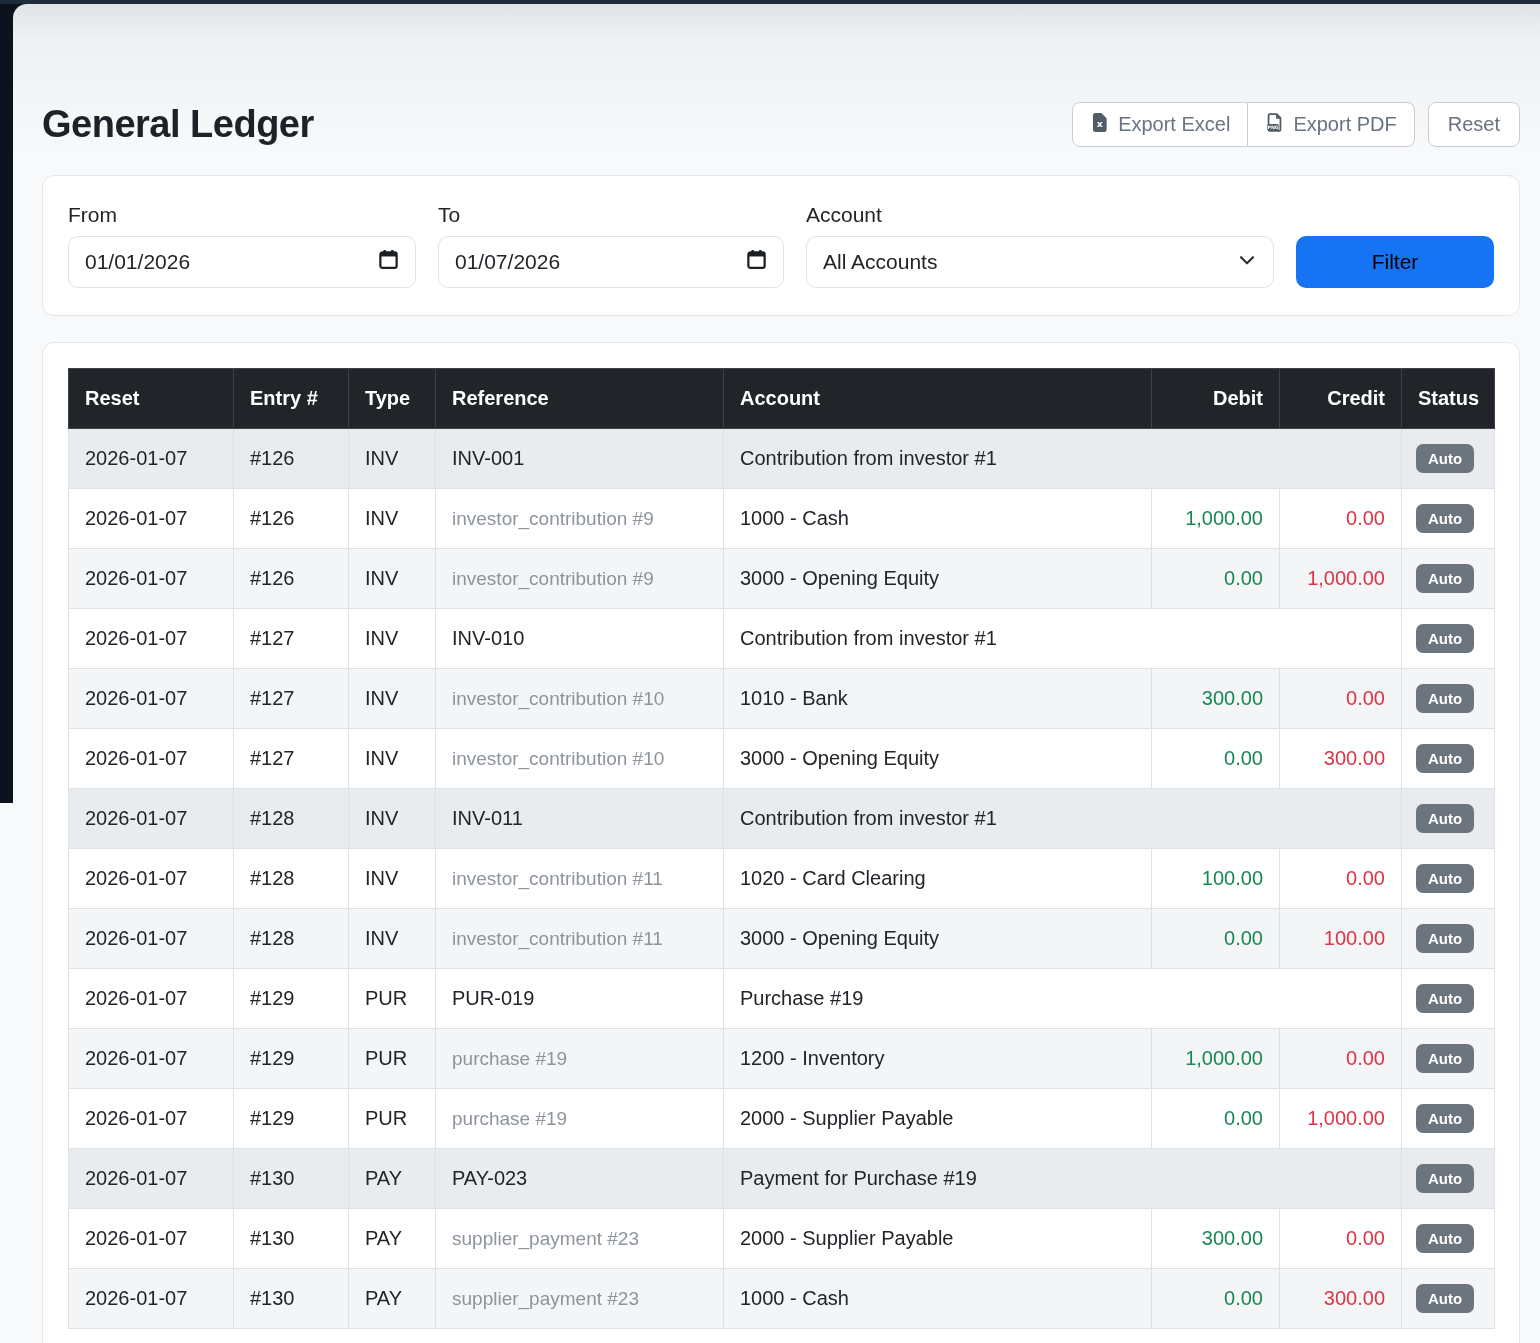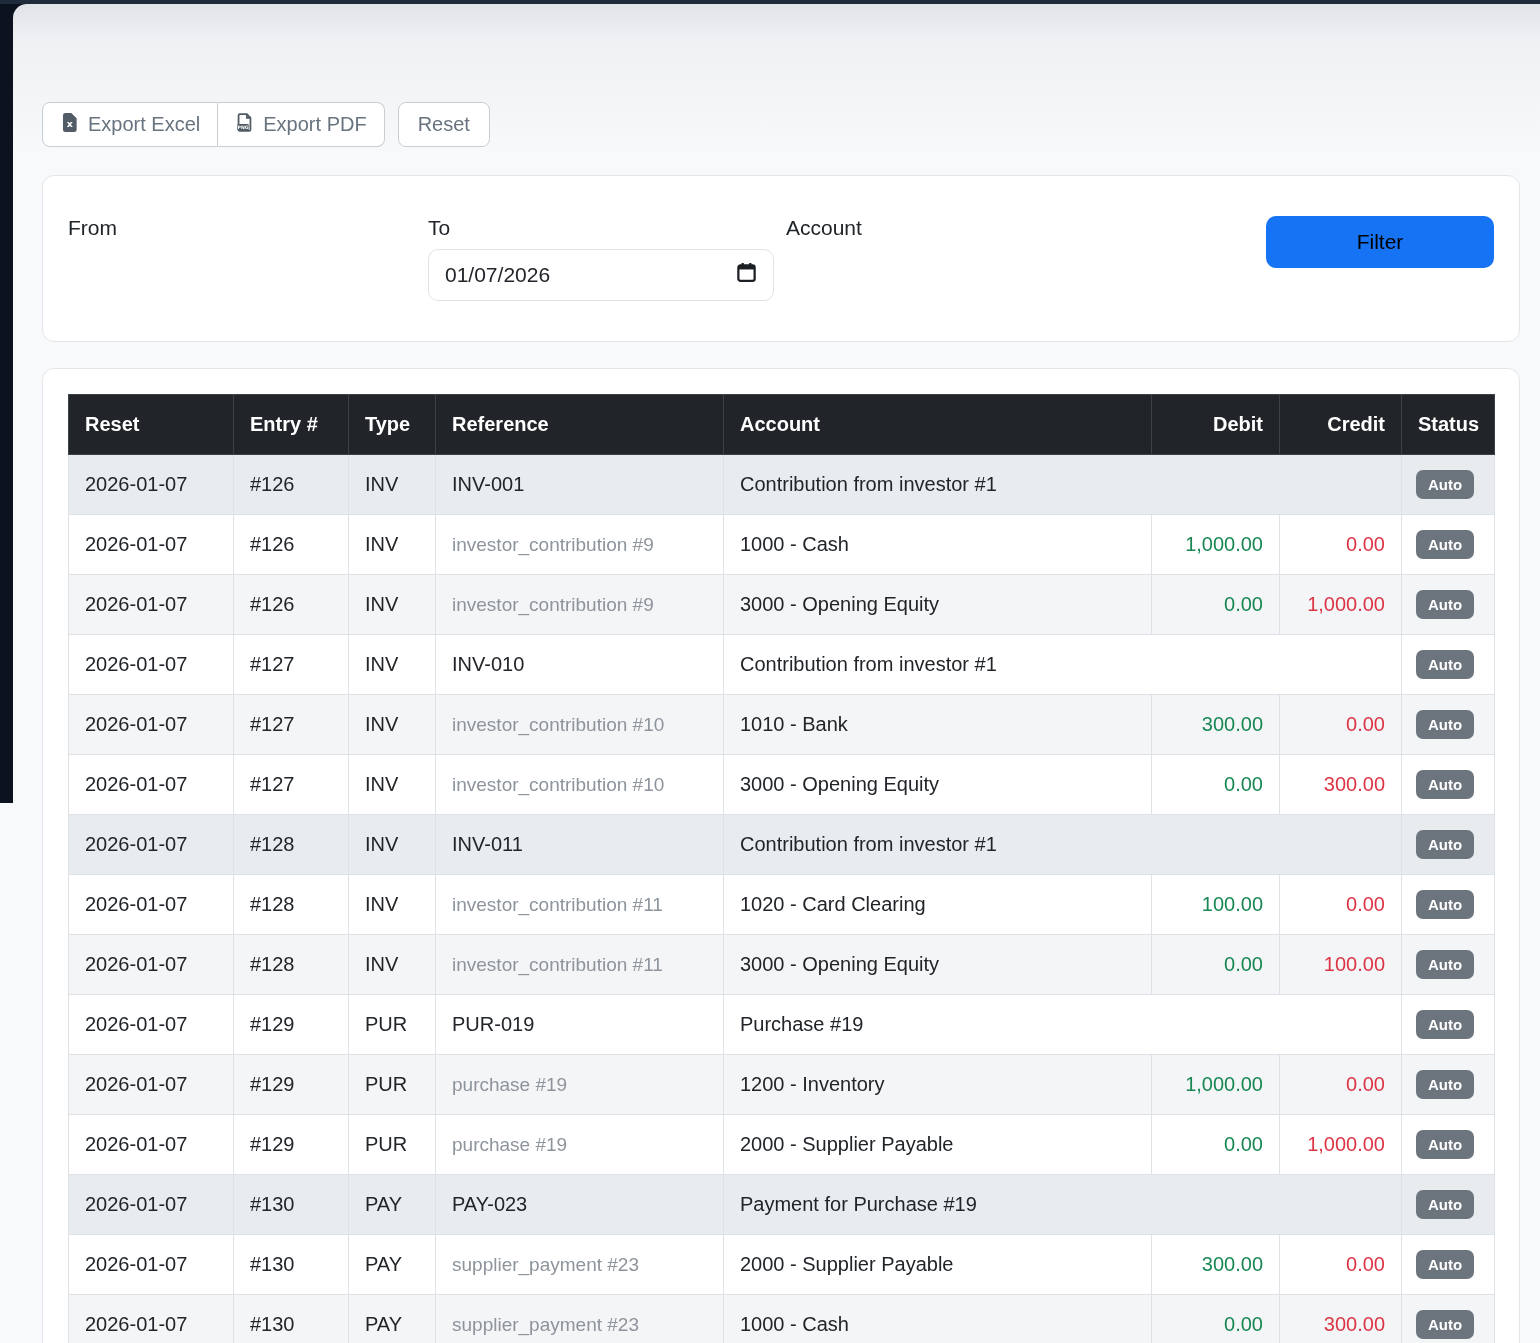--- a/index.html
+++ b/index.html
@@ -29,21 +29,21 @@
   .header-actions{display:flex;align-items:center;}
   .btn{background:#fff;border:1px solid #c9ced4;color:#68737f;font-size:20px;
     font-family:inherit;height:45px;padding:0 17px;display:inline-flex;align-items:center;gap:9px;
     border-radius:8px;cursor:pointer;white-space:nowrap;}
   .btn-group{display:inline-flex;}
   .btn-group .btn:first-child{border-radius:8px 0 0 8px;}
   .btn-group .btn:last-child{border-radius:0 8px 8px 0;border-left:none;}
   .btn.reset{margin-left:13px;padding:16px 19px;}
   
   .card{background:#fff;border:1px solid #e2e6ea;border-radius:12px;}
-  .filter-card{padding:40px 25px;display:flex;align-items:flex-start;gap:12px;margin-bottom:26px;}
+  .filter-card{padding:27px 25px;display:flex;align-items:flex-end;gap:22px;margin-bottom:26px;}
   .field{display:flex;flex-direction:column;}
   .field .lbl{font-size:21px;margin-bottom:9px;color:#212529;}
   .f-from{width:348px;} .f-to{width:346px;} .f-account{width:468px;}
   .inputbox,.selectbox{height:52px;border:1px solid #dfe3e7;border-radius:10px;background:#fff;
     display:flex;align-items:center;justify-content:space-between;padding:0 16px;font-size:21px;cursor:text;}
   .selectbox{cursor:pointer;}
   .filter-btn{flex:1;height:52px;background:var(--primary);border:none;border-radius:10px;
     color:#000000;font-size:21px;font-family:inherit;cursor:pointer;}
   
   .table-card{padding:25px;overflow:hidden;}
@@ -68,20 +68,21 @@
 </head>
 <body>
 
 <div class="top-line"></div>
 <div class="corner-dark"></div>
 <div class="left-strip"></div>
 
 <div class="content">
 
   <div class="page-header">
+    <h1 class="title">General Ledger</h1>
     <div class="header-actions">
       <div class="btn-group">
         <button class="btn">
           <span class="ic">
             <svg width="19" height="19" viewBox="0 0 16 16">
               <path d="M4.5 0h5L14 4.5V14a2 2 0 0 1-2 2H4.5a2 2 0 0 1-2-2V2a2 2 0 0 1 2-2z" fill="#525c66"></path>
               <text x="8.2" y="11.8" font-size="8" font-weight="bold" fill="#fff" text-anchor="middle" font-family="DejaVu Sans, sans-serif">x</text>
             </svg>
           </span>
           <span>Export Excel</span>
@@ -100,37 +101,56 @@
       </div>
       <button class="btn reset">
         <span>Reset</span>
       </button>
     </div>
   </div>
 
   <div class="card filter-card">
     <div class="field f-from">
       <span class="lbl">From</span>
+      <div class="inputbox">
+        <span>01/01/2026</span>
+        <span class="ic">
+          <svg width="21" height="21" viewBox="0 0 16 16">
+            <rect x="1.8" y="2.6" width="12.4" height="11.8" rx="1.6" fill="none" stroke="#1c1f23" stroke-width="1.7"></rect>
+            <rect x="1.8" y="2.6" width="12.4" height="3.1" fill="#1c1f23"></rect>
+            <rect x="4.2" y="0.8" width="1.8" height="2.4" fill="#1c1f23"></rect>
+            <rect x="10" y="0.8" width="1.8" height="2.4" fill="#1c1f23"></rect>
+          </svg>
+        </span>
+      </div>
     </div>
     <div class="field f-to">
       <span class="lbl">To</span>
       <div class="inputbox">
         <span>01/07/2026</span>
         <span class="ic">
           <svg width="21" height="21" viewBox="0 0 16 16">
             <rect x="1.8" y="2.6" width="12.4" height="11.8" rx="1.6" fill="none" stroke="#1c1f23" stroke-width="1.7"></rect>
             <rect x="1.8" y="2.6" width="12.4" height="3.1" fill="#1c1f23"></rect>
             <rect x="4.2" y="0.8" width="1.8" height="2.4" fill="#1c1f23"></rect>
             <rect x="10" y="0.8" width="1.8" height="2.4" fill="#1c1f23"></rect>
           </svg>
         </span>
       </div>
     </div>
     <div class="field f-account">
       <span class="lbl">Account</span>
+      <div class="selectbox">
+        <span>All Accounts</span>
+        <span class="ic">
+          <svg width="20" height="20" viewBox="0 0 16 16">
+            <path d="M3.2 5.8 8 10.6l4.8-4.8" fill="none" stroke="#2b2f33" stroke-width="1.7" stroke-linecap="round" stroke-linejoin="round"></path>
+          </svg>
+        </span>
+      </div>
     </div>
     <button class="filter-btn">Filter</button>
   </div>
 
   <div class="card table-card">
     <table>
       <colgroup>
         <col style="width:165px">
           <col style="width:115px">
           <col style="width:87px">

